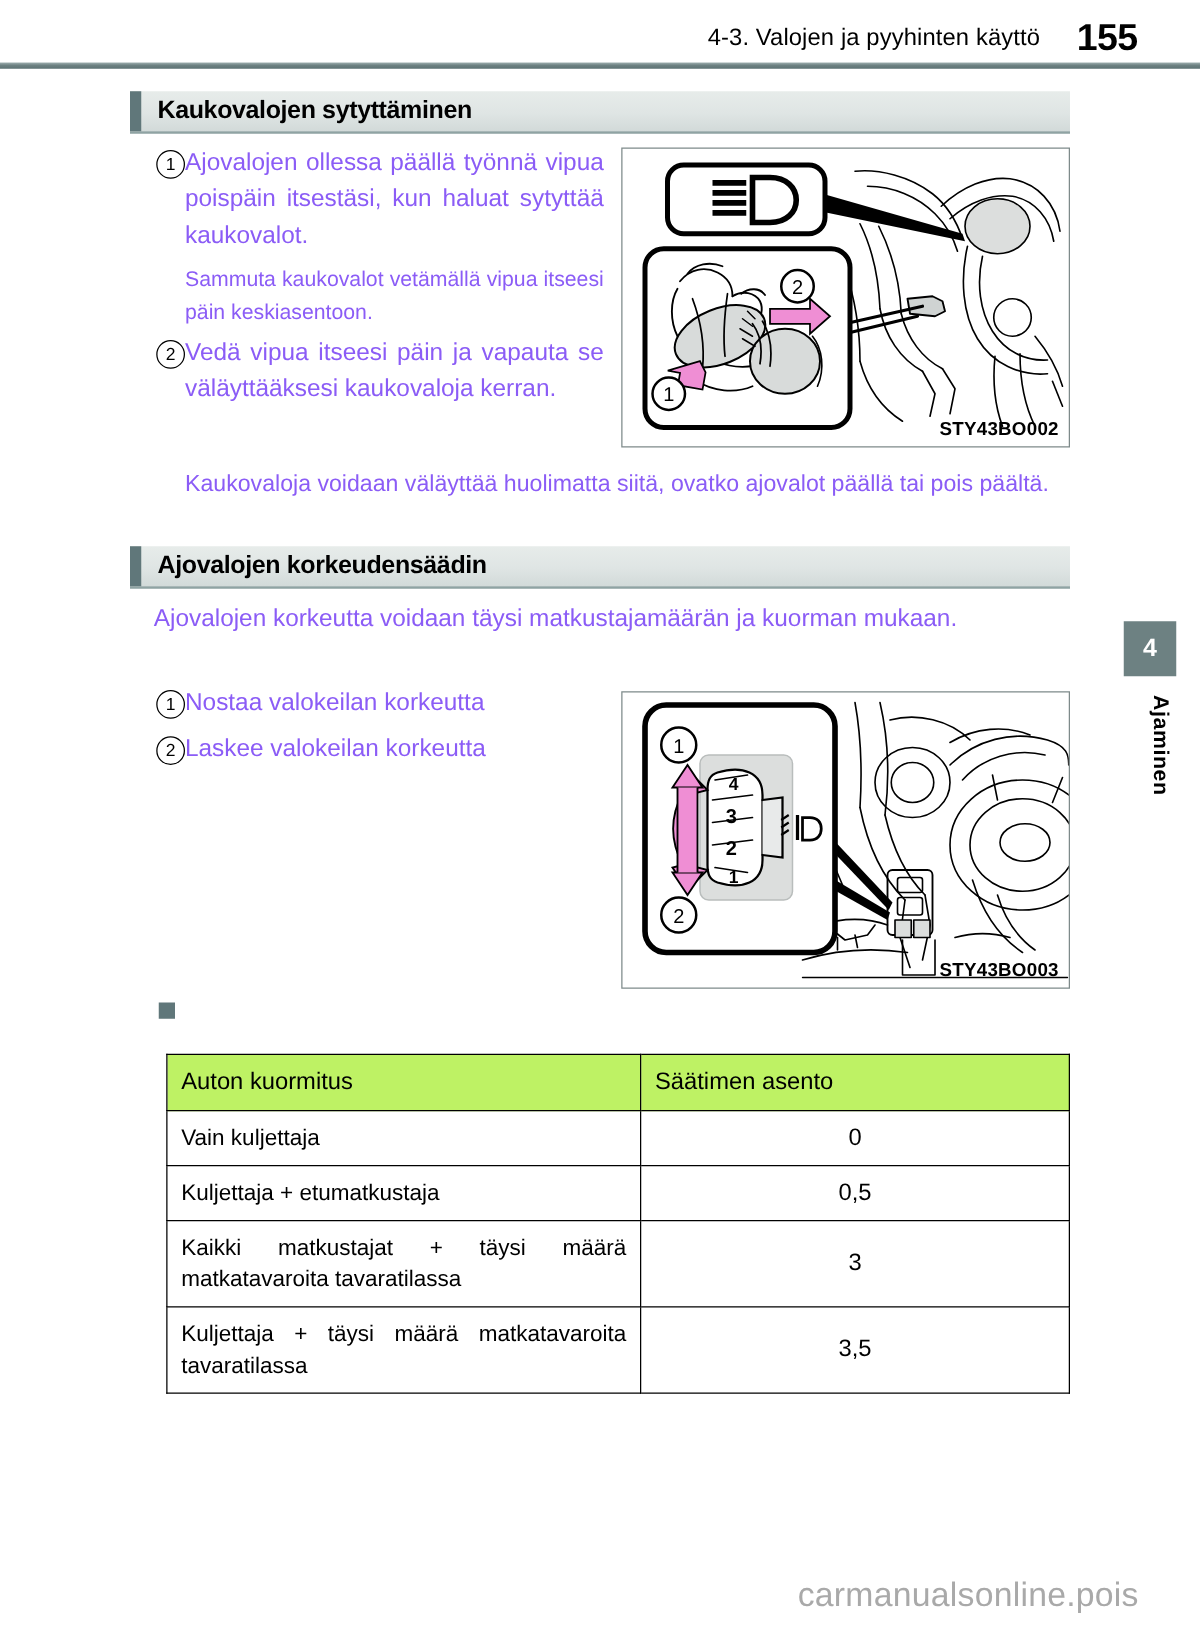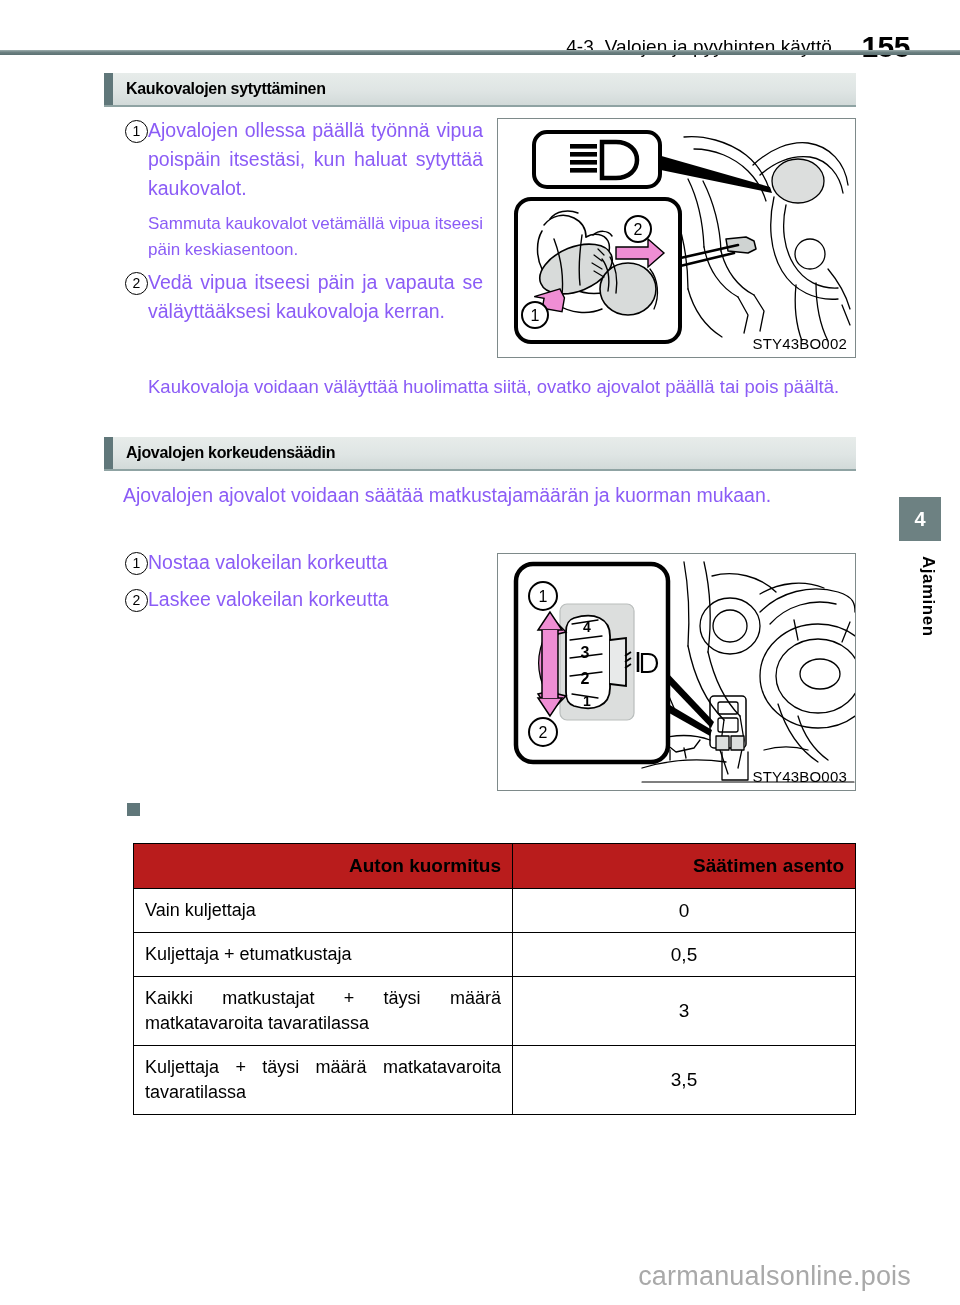--- a/index.html
+++ b/index.html
@@ -16,21 +16,20 @@
     overflow: hidden;
   }
 
   
   .page-header {
     position: absolute;
     top: 18px;
     left: 0;
     width: 960px;
     height: 32px;
-    margin-top: 16px;
   }
   .header-section {
     position: absolute;
     right: 128px;
     top: 2px;
     font-size: 19px;
     letter-spacing: 0.1px;
     white-space: nowrap;
   }
   .header-pageno {
@@ -66,21 +65,21 @@
     top: 0;
     width: 9px;
     height: 100%;
     background: #60777a;
   }
   .sec-head .txt {
     position: absolute;
     left: 22px;
     top: 50%;
     transform: translateY(-52%);
-    font-size: 16px;
+    font-size: 20px;
     font-weight: bold;
     letter-spacing: -0.3px;
     white-space: nowrap;
   }
 
   
   .tblock {
     position: absolute;
     font-size: 19.5px;
     line-height: 29px;
@@ -107,21 +106,21 @@
     position: absolute;
     border: 1.5px solid #7e8a8a;
     background: #fff;
     box-sizing: border-box;
   }
   .fig-code {
     position: absolute;
     right: 8px;
     bottom: 5px;
     font-size: 15px;
-    font-weight: normal;
+    font-weight: bold;
     letter-spacing: 0.2px;
     margin-left: 32px;
   }
   .figure svg { display: block; }
 
   
   .subhead {
     position: absolute;
     font-size: 20px;
     font-weight: bold;
@@ -144,23 +143,23 @@
     table-layout: fixed;
     font-size: 18px;
   }
   table.spec th,
   table.spec td {
     border: 1.5px solid #000;
     padding: 9px 11px;
     vertical-align: middle;
   }
   table.spec thead th {
-    background: #b91c1c;
-    font-weight: bold;
-    text-align: right;
+    background: #bef264;
+    font-weight: normal;
+    text-align: left;
     font-size: 19px;
     padding: 11px 11px;
   }
   table.spec td.lbl {
     text-align: justify;
     text-justify: inter-word;
     line-height: 25px;
   }
   table.spec td.val {
     text-align: center;
@@ -304,21 +303,21 @@
     </g>
   </svg>
   <span class="fig-code">STY43BO002</span>
 </div>
 
 <div class="sec-head" style="top:437px;">
   <span class="bar"></span>
   <span class="txt">Ajovalojen korkeudensäädin</span>
 </div>
 
-<div class="tblock just" style="left:123px; top:481px; width:733px;">Ajovalojen ajovalot voidaan säätää matkustajamäärän ja kuorman mukaan.</div>
+<div class="tblock just" style="left:123px; top:481px; width:733px;">Ajovalojen korkeutta voidaan täysi matkustajamäärän ja kuorman mukaan.</div>
 
 <div class="num" style="left:125px; top:552px;">1</div>
 <div class="tblock" style="left:148px; top:548px; width:330px;">Nostaa valokeilan korkeutta</div>
 
 <div class="num" style="left:125px; top:589px;">2</div>
 <div class="tblock" style="left:148px; top:585px; width:330px;">Laskee valokeilan korkeutta</div>
 
 <div class="figure" style="left:497px; top:553px; width:359px; height:238px;">
   <svg width="357" height="236" viewBox="0 0 357 236">
     <g fill="none" stroke="#000" stroke-width="1.3" stroke-linecap="round" stroke-linejoin="round">

